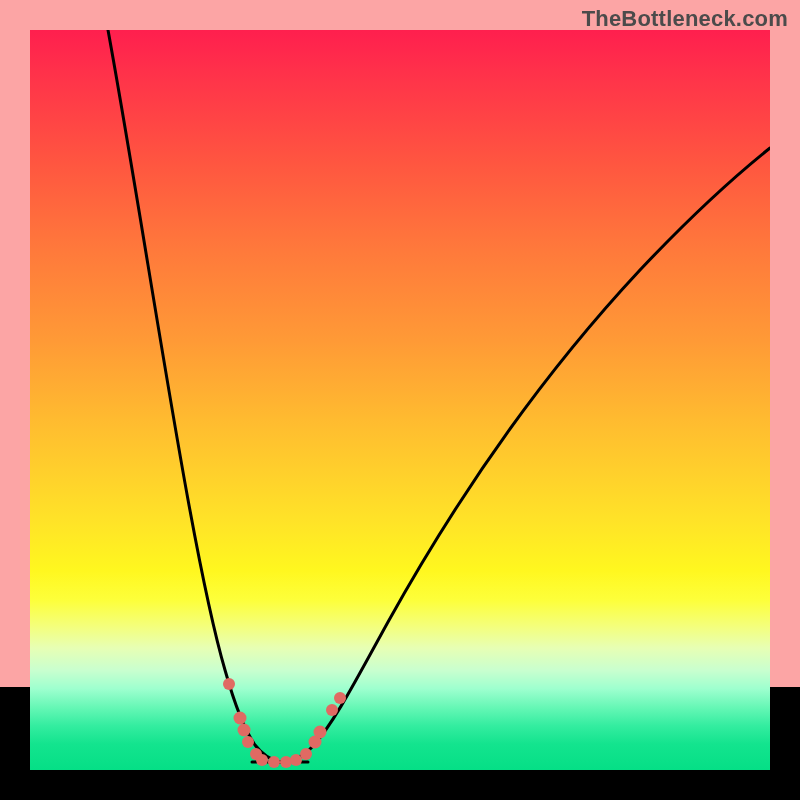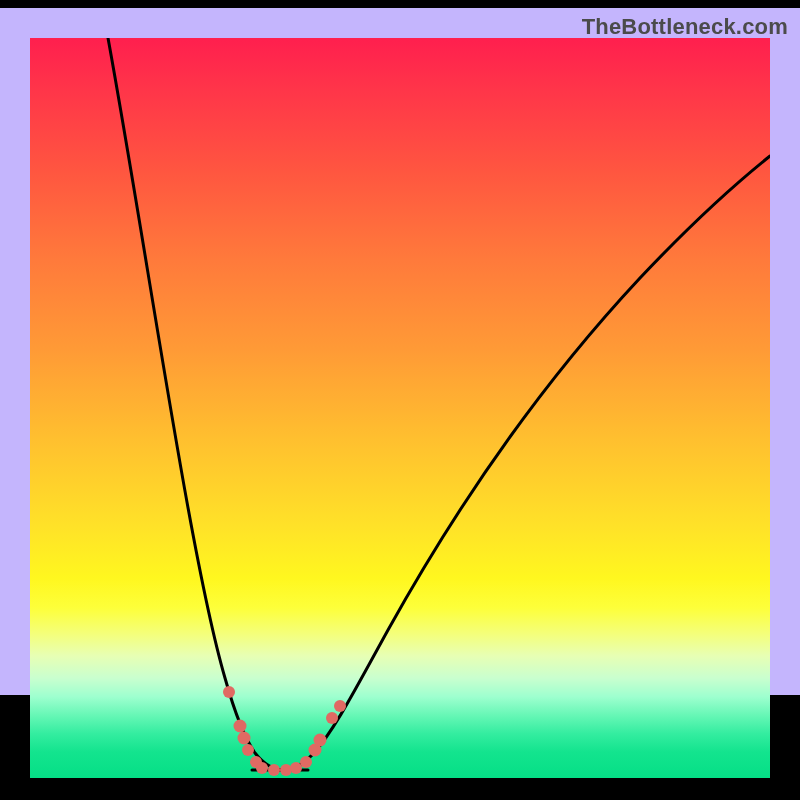--- a/index.html
+++ b/index.html
@@ -1,22 +1,21 @@
 <!DOCTYPE html>
 <html><head>
 <meta charset="utf-8">
 <style>
   * { margin: 0; padding: 0; box-sizing: border-box; }
   html, body { width: 800px; height: 800px; overflow: hidden; background: #000; }
   .frame {
     position: relative;
     width: 800px;
     height: 687px;
-    background: #c4b5fd;
-    margin-top: 8px;
+    background: #fca5a5;
   }
   .watermark {
     position: absolute;
     top: 6px;
     right: 12px;
     font-family: Arial, Helvetica, sans-serif;
     font-size: 22px;
     font-weight: 600;
     color: #4b4b4b;
     letter-spacing: 0.2px;

